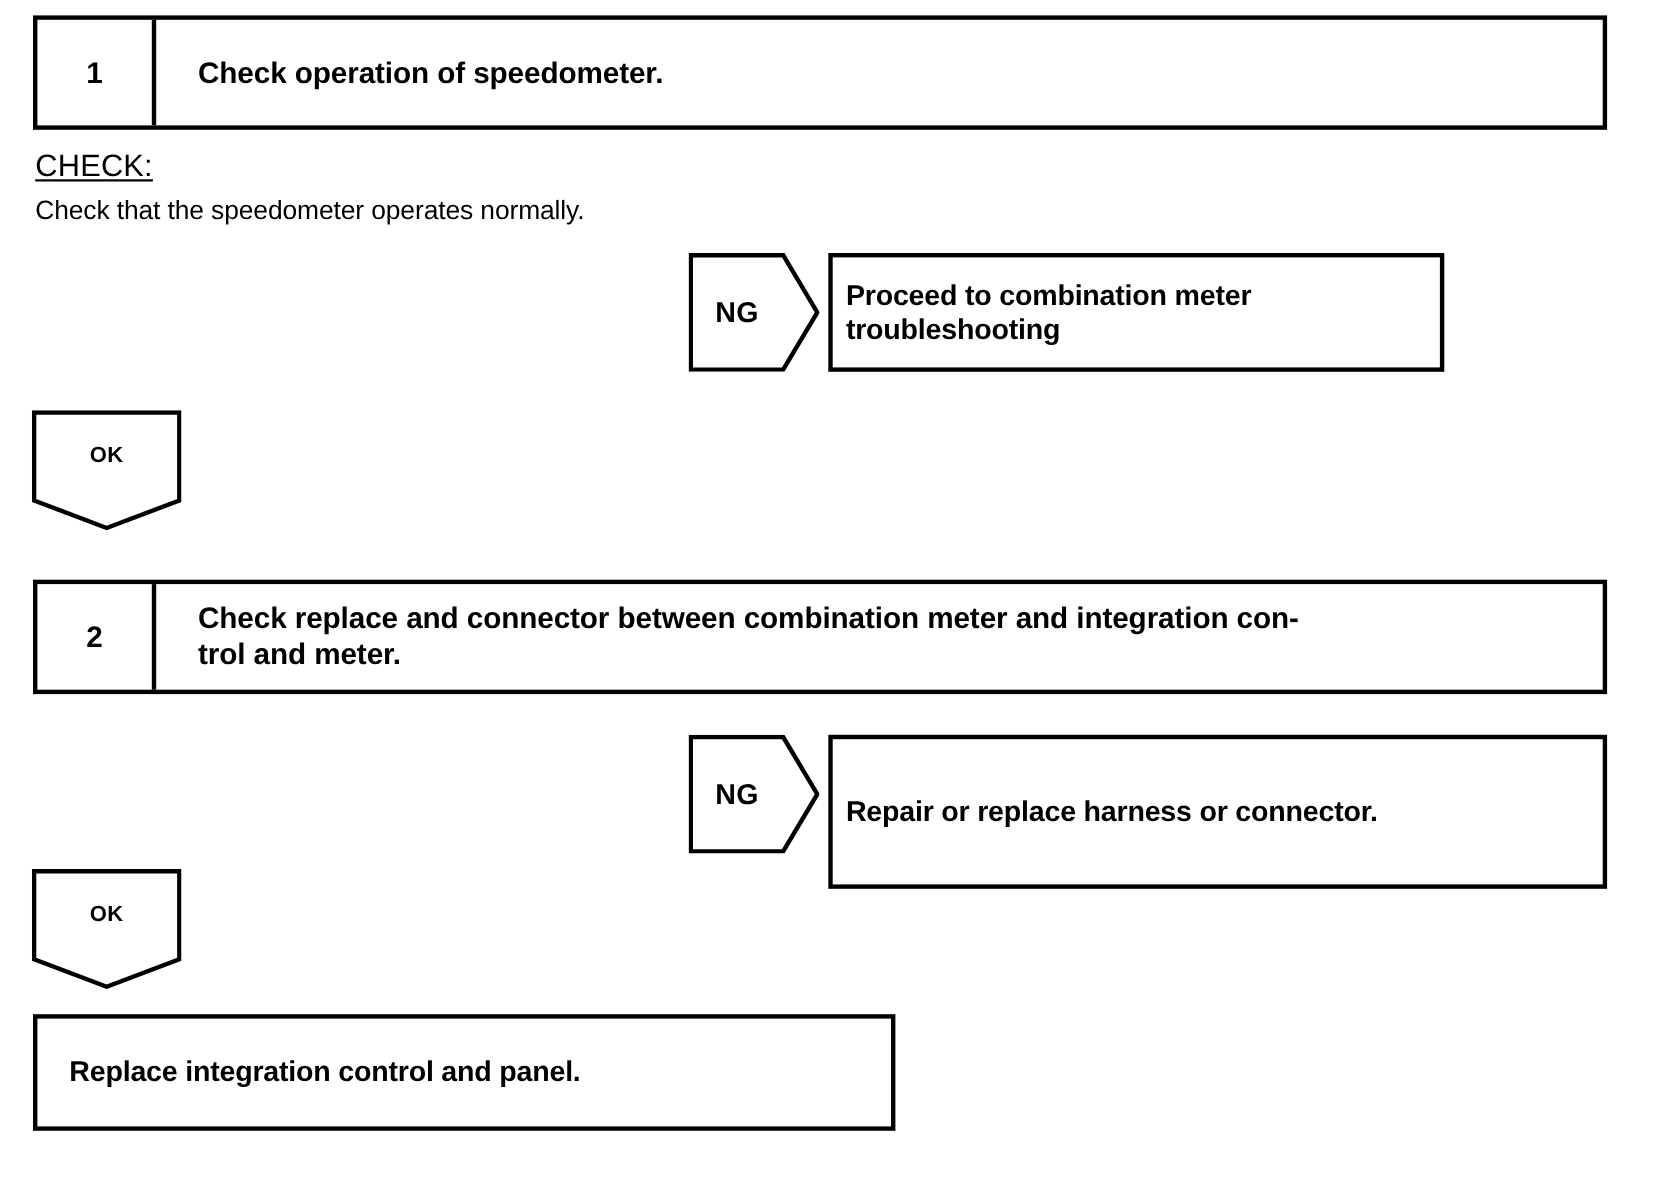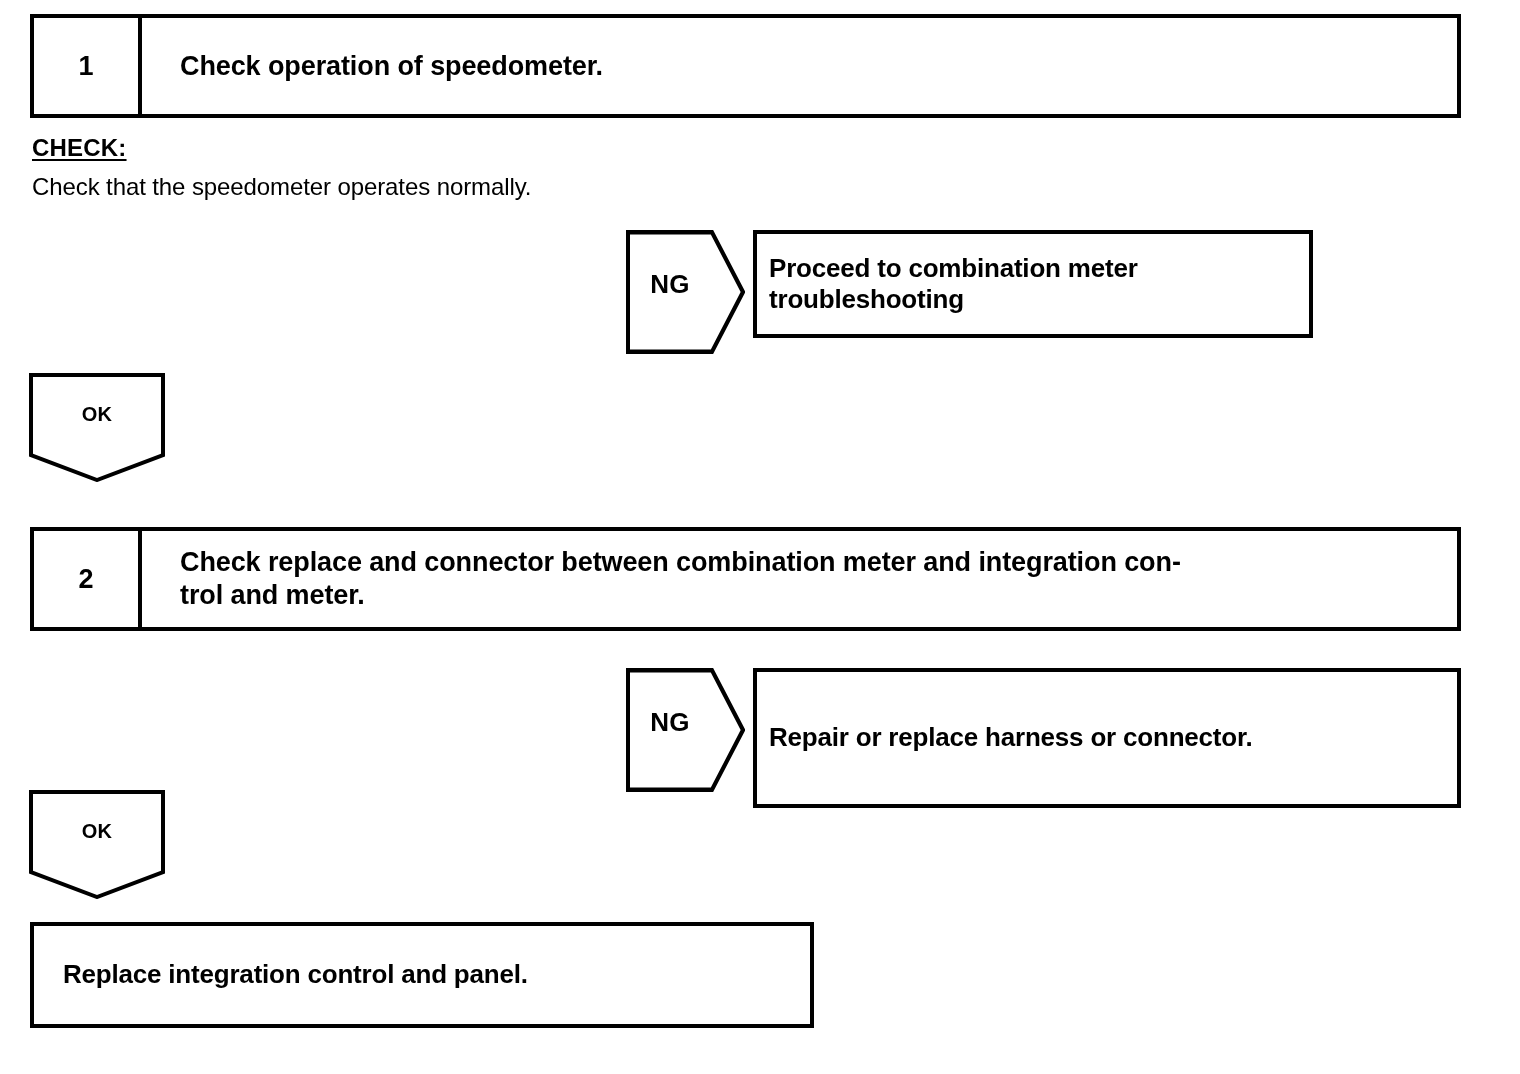--- a/index.html
+++ b/index.html
@@ -71,39 +71,39 @@
     letter-spacing: -0.2px;
   }
 
   
   .check-block {
     position: absolute;
     line-height: 1.25;
   }
   .check-label {
     display: inline-block;
-    font-size: 24px;
-    font-weight: bold;
+    font-size: 28px;
+    font-weight: normal;
     text-decoration: underline;
     text-underline-offset: 3px;
     letter-spacing: 0.2px;
   }
   .check-text {
     display: block;
     font-size: 24px;
     font-weight: normal;
     letter-spacing: -0.1px;
     margin-top: 9px;
   }
 
   
   .ng-arrow {
     position: absolute;
     width: 119px;
-    height: 124px;
+    height: 108px;
   }
   .ng-arrow svg {
     display: block;
     width: 100%;
     height: 100%;
   }
   .ng-arrow .ng-label {
     position: absolute;
     left: 0;
     top: 0;

